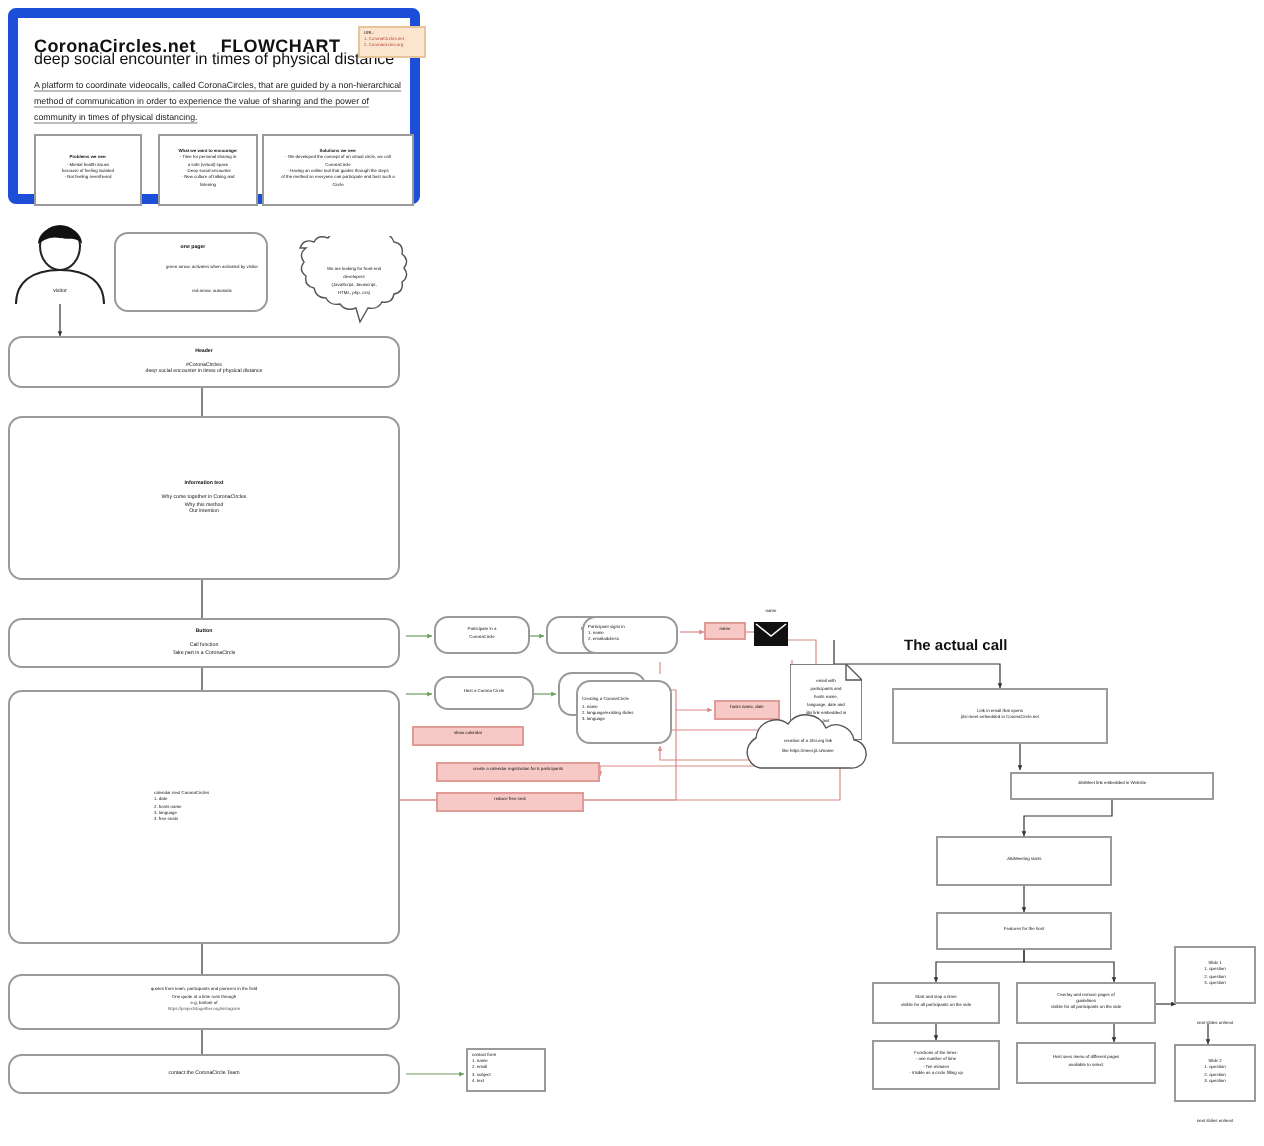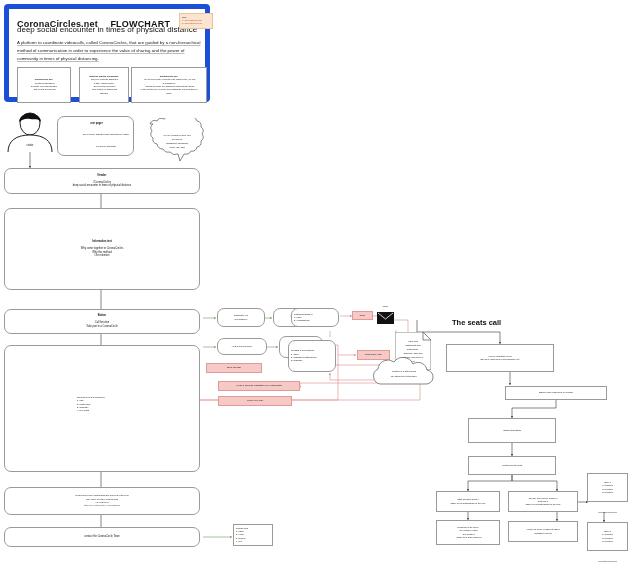--- a/index.html
+++ b/index.html
@@ -285,21 +285,21 @@
   </div>
 
   <div class="abs" style="left:368px;top:356px;width:72px;height:32px;">
     <svg width="72" height="32" viewBox="0 0 72 32">
       <path d="M12,28 a8,8 0 0 1 -2,-15 a10,10 0 0 1 16,-7 a11,11 0 0 1 19,2 a9,9 0 0 1 14,6 a7,7 0 0 1 -2,14 z" fill="#fff" stroke="#555" stroke-width=".7"></path>
     </svg>
     <div class="abs tiny" style="left:6px;top:14px;width:60px;text-align:center;">creation of a Jitsi.org link</div>
     <div class="abs tiny" style="left:6px;top:19px;width:60px;text-align:center;">like https://meet.jit.si/name</div>
   </div>
 
-  <div class="abs" style="left:452px;top:318px;font-size:7.5px;font-weight:bold;">The seats call</div>
+  <div class="abs" style="left:452px;top:318px;font-size:7.5px;font-weight:bold;">The actual call</div>
 
   <div class="abs box" style="left:446px;top:344px;width:108px;height:28px;">
     <div class="tiny">Link in email that opens</div>
     <div class="tiny">jitsi meet embedded in CoronaCircle.net</div>
   </div>
 
   <div class="abs box" style="left:505px;top:386px;width:102px;height:14px;">
     <div class="tiny">JitsiMeet link embedded in Website</div>
   </div>
 

